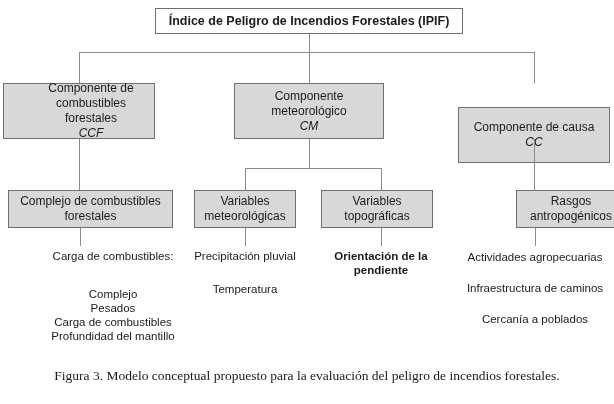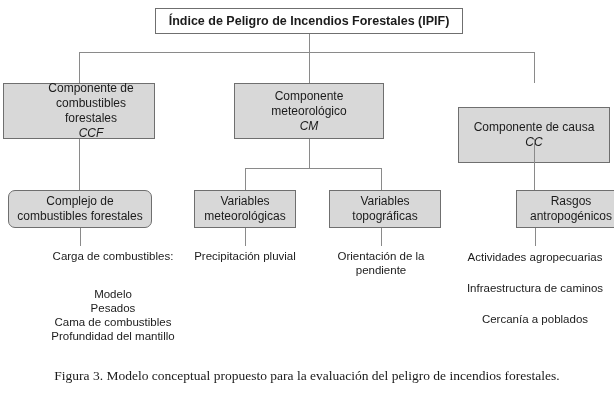--- a/index.html
+++ b/index.html
@@ -61,53 +61,54 @@
     <span class="acr">CC</span>
   </div>
 
   <div class="line" style="left:79px;top:139px;width:1px;height:51px;"></div>
   <div class="line" style="left:309px;top:139px;width:1px;height:29px;"></div>
   <div class="line" style="left:245px;top:168px;width:137px;height:1px;"></div>
   <div class="line" style="left:245px;top:168px;width:1px;height:22px;"></div>
   <div class="line" style="left:381px;top:168px;width:1px;height:22px;"></div>
   <div class="line" style="left:534px;top:139px;width:1px;height:51px;"></div>
 
-  <div class="box" style="left:8px;top:190px;width:144px;height:38px;border-radius:7px;">
+  <div class="box" style="left:8px;top:190px;width:165px;height:38px;">
     <span>Complejo de combustibles forestales</span>
   </div>
   <div class="box" style="left:194px;top:190px;width:102px;height:38px;">
     <span>Variables meteorológicas</span>
   </div>
-  <div class="box" style="left:329px;top:190px;width:112px;height:38px;">
+  <div class="box" style="left:321px;top:190px;width:112px;height:38px;">
     <span>Variables topográficas</span>
   </div>
   <div class="box" style="left:480px;top:190px;width:110px;height:38px;margin-left:36px;">
     <span>Rasgos antropogénicos</span>
   </div>
 
   <div class="line" style="left:80px;top:228px;width:1px;height:18px;"></div>
   <div class="line" style="left:245px;top:228px;width:1px;height:18px;"></div>
   <div class="line" style="left:381px;top:228px;width:1px;height:18px;"></div>
   <div class="line" style="left:535px;top:228px;width:1px;height:18px;"></div>
 
   <div class="leaf-col" style="left:0px;top:249px;width:162px;padding-left:32px;">
     <div class="leaf-line">Carga de combustibles:</div>
     <div class="fuel-items">
-      <div class="leaf-line">Modelo</div>
+      <div class="leaf-line">Complejo</div>
       <div class="leaf-line">Pesados</div>
-      <div class="leaf-line">Cama de combustibles</div>
+      <div class="leaf-line">Carga de combustibles</div>
       <div class="leaf-line">Profundidad del mantillo</div>
     </div>
   </div>
 
   <div class="leaf-col gap-lg" style="left:184px;top:249px;width:122px;">
     <div class="leaf-line">Precipitación pluvial</div>
+    <div class="leaf-line">Temperatura</div>
   </div>
 
-  <div class="leaf-col" style="left:328px;top:249px;width:106px;">
+  <div class="leaf-col" style="left:328px;top:249px;width:106px;font-weight:bold;">
     <div class="leaf-line">Orientación de la pendiente</div>
   </div>
 
   <div class="leaf-col gap-md" style="left:452px;top:250px;width:166px;">
     <div class="leaf-line">Actividades agropecuarias</div>
     <div class="leaf-line">Infraestructura de caminos</div>
     <div class="leaf-line">Cercanía a poblados</div>
   </div>
 
   <div class="caption">Figura 3. Modelo conceptual propuesto para la evaluación del peligro de incendios forestales.</div>

